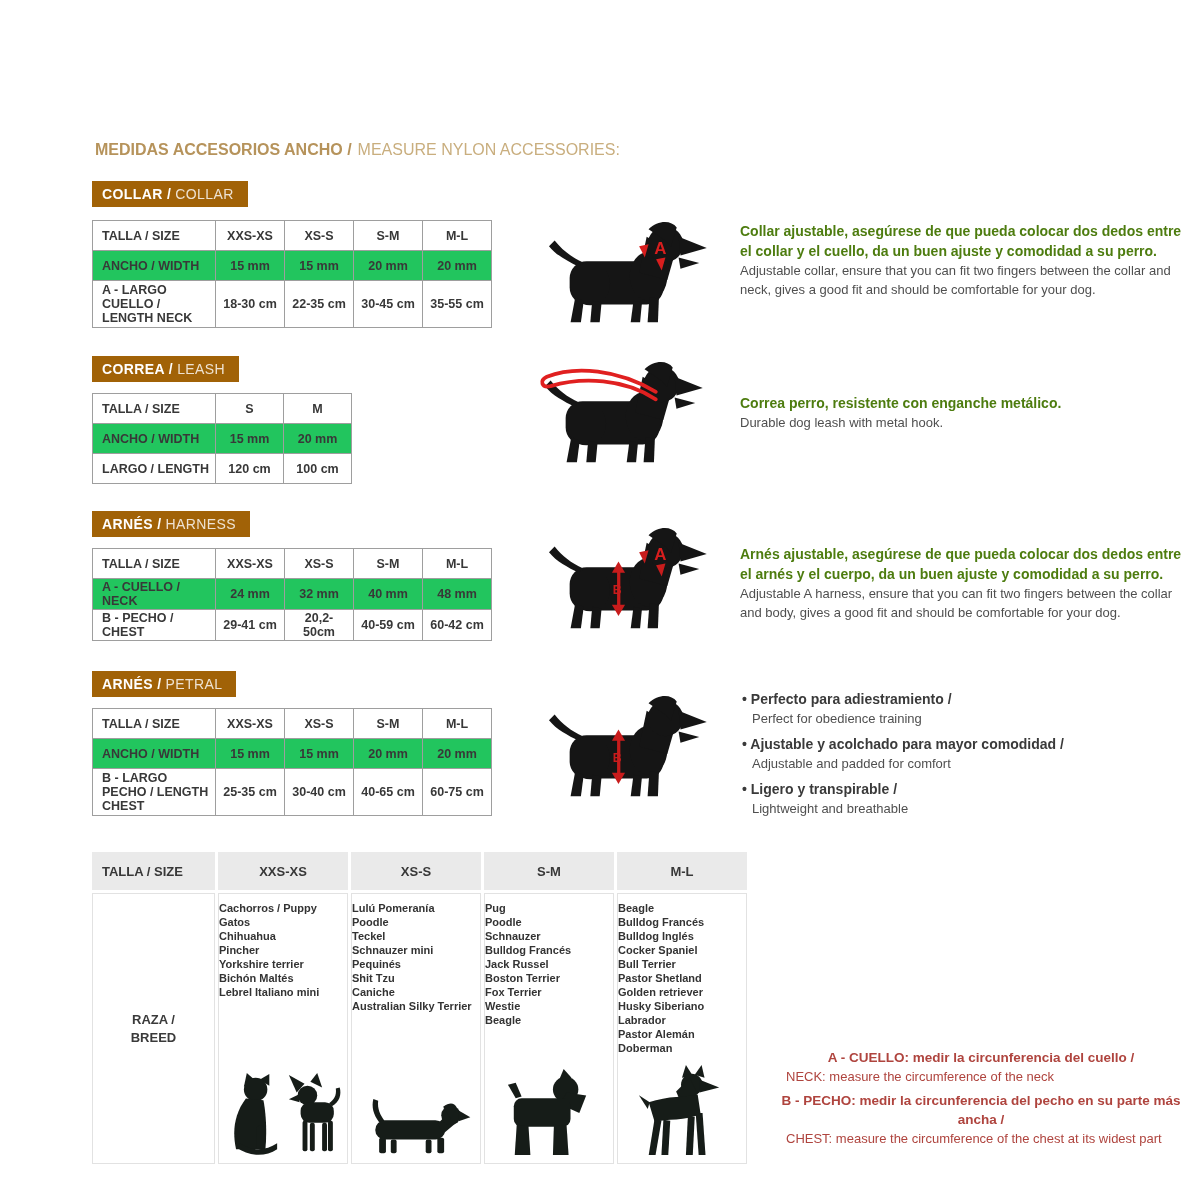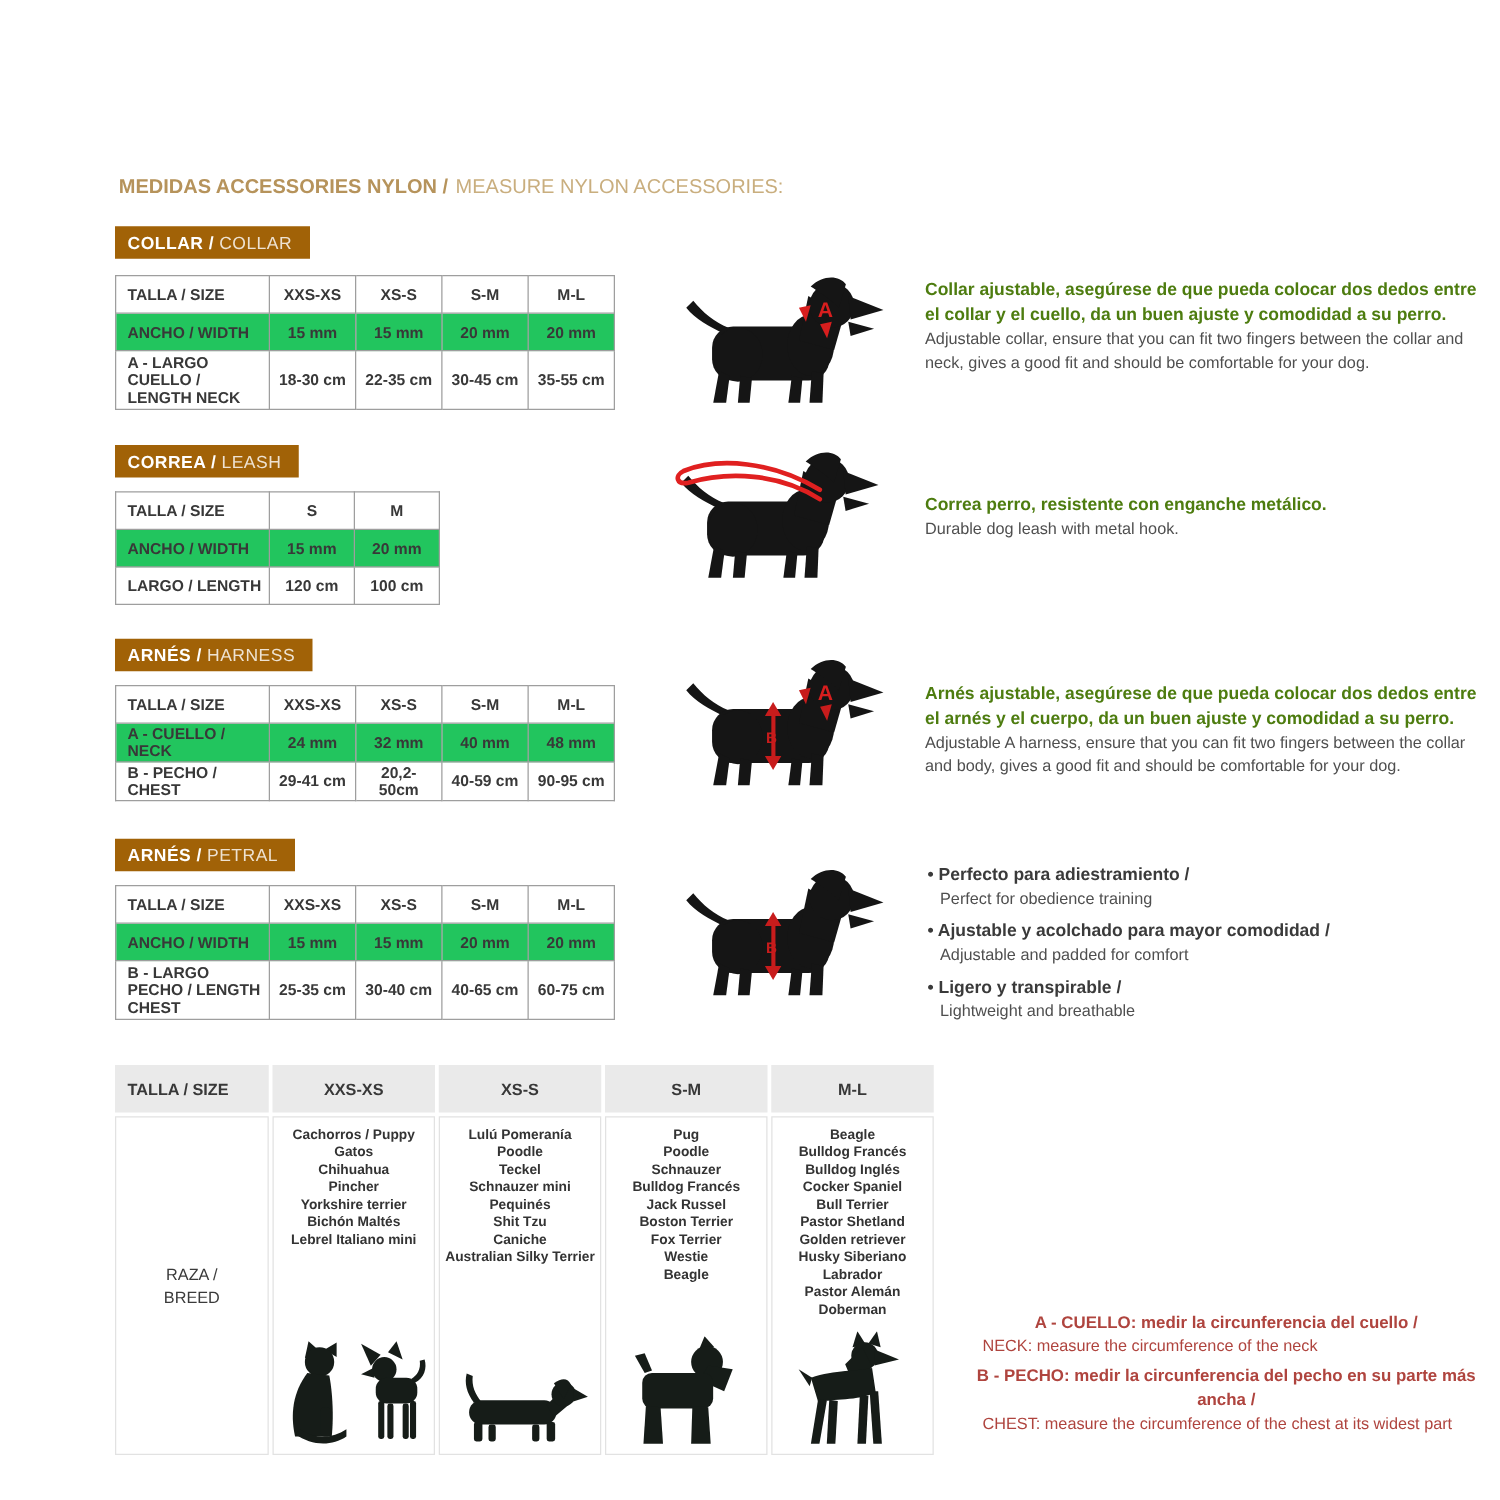--- a/index.html
+++ b/index.html
@@ -36,22 +36,22 @@
   .bullets .es::before { content:"• "; }
   .bullets .en { font-size:13px; font-weight:400; line-height:19px; color:#4f4f4f; padding-left:10px; }
 
   .breeds { position:absolute; left:92px; top:852px; display:grid;
             grid-template-columns:123px 130px 130px 130px 130px; column-gap:3px; row-gap:3px; }
   .breeds .hcell { background:#eaeaea; height:38px; display:flex; align-items:center;
                    justify-content:center; font-weight:700; font-size:13px; color:#383838; }
   .breeds .hcell.first { justify-content:flex-start; padding-left:10px; }
   .breeds .bcell { background:#fff; border:1px solid #e2e2e2; height:271px; position:relative; box-sizing:border-box; }
   .breeds .blabel { display:flex; align-items:center; justify-content:center; white-space:pre-line;
-                    font-weight:400; font-size:13px; text-align:center; line-height:18px; }
-  .breeds .blist { white-space:pre-line; text-align:center; font-size:11px; font-weight:700;
+                    font-weight:700; font-size:13px; text-align:center; line-height:18px; }
+  .breeds .blist { white-space:pre-line; font-size:11px; font-weight:700;
                    line-height:14px; color:#333; padding-top:7px; }
   .breeds svg.sil { position:absolute; bottom:4px; left:50%; transform:translateX(-50%); }
 
   .notes { position:absolute; left:765px; top:1048px; width:432px; color:#af443e; }
   .notes .grp { margin-bottom:5px; }
   .notes .es { font-size:13.5px; font-weight:700; line-height:19px;text-align:center; }
   .notes .en { font-size:13px; font-weight:400; line-height:19px; padding-left:21px; }
 
   svg text.mletter { font-family:"Liberation Sans", sans-serif; font-weight:700; }
 </style>
@@ -74,21 +74,21 @@
         <path d="M104 58 L112 20 L142 38 L134 66 Z"></path>
         <circle cx="132" cy="28" r="19"></circle>
         <path d="M114 12 C124 2 138 2 144 10 L138 30 C130 22 120 16 114 12 Z"></path>
         <path d="M146 20 L176 32 L148 40 Z"></path>
         <path d="M146 42 L168 48 L148 54 Z"></path>
       </g>
     </defs>
   </svg>
 
   <div class="subtitle">
-    <span>MEDIDAS ACCESSORIES NYLON /</span><span class="lt">MEASURE NYLON ACCESSORIES:</span>
+    <span>MEDIDAS ACCESORIOS ANCHO /</span><span class="lt">MEASURE NYLON ACCESSORIES:</span>
   </div>
 
   <div class="badge" style="top:181px">
     <span>COLLAR /</span><span class="lt">COLLAR</span>
   </div>
   <table class="spec" style="top:220px">
     <colgroup>
         <col class="c-lbl">
         <col class="c-val">
         <col class="c-val">
@@ -192,21 +192,21 @@
       <td>24 mm</td>
       <td>32 mm</td>
       <td>40 mm</td>
       <td>48 mm</td>
     </tr>
     <tr>
       <td class="lbl">B - PECHO / CHEST</td>
       <td>29-41 cm</td>
       <td>20,2-50cm</td>
       <td>40-59 cm</td>
-      <td>90-95 cm</td>
+      <td>60-42 cm</td>
     </tr>
   </tbody>
     </table>
   <svg class="dog" style="left:540px; top:524px" viewBox="0 0 180 115">
     <use href="#dogbase"></use>
     <g fill="#c81c1c">
       <path d="M104 30 L114 28 L110 42 Z"></path>
       <text class="mletter" x="120" y="38" font-size="18" fill="#d81e1e">A</text>
       <path d="M122 44 L132 42 L128 56 Z"></path>
       <rect x="80.5" y="50" width="3.5" height="38"></rect>

